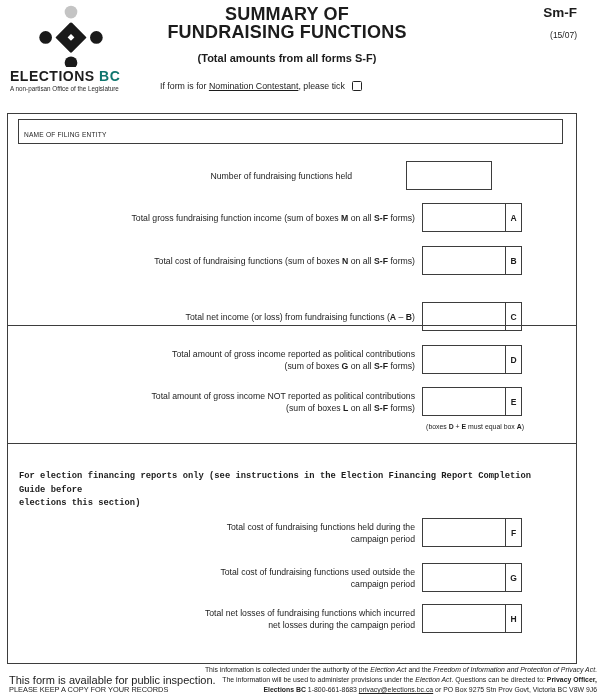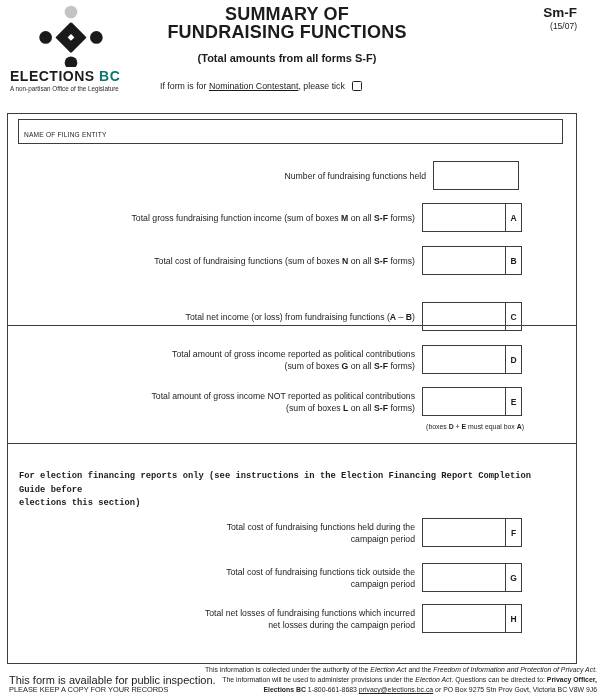--- a/index.html
+++ b/index.html
@@ -18,33 +18,33 @@
   #brand-line{font-size:14px;font-weight:bold;letter-spacing:0.5px;margin-top:1px;white-space:nowrap;}
   #brand-suffix{color:#0f766e;}
   #brand-tagline{font-size:6.3px;color:#2a2a2a;margin-top:1px;white-space:nowrap;}
 
   #title-block{left:137px;top:6px;width:300px;text-align:center;}
   .title-line{font-size:18px;font-weight:bold;line-height:17.5px;letter-spacing:0.2px;}
   #form-subtitle{font-size:11px;font-weight:bold;margin-top:11px;}
 
   #code-block{right:23px;top:5px;text-align:right;}
   #form-code{font-size:13.5px;font-weight:bold;}
-  #form-version{font-size:8.5px;margin-top:1px;}
+  #form-version{font-size:8.5px;margin-top:10px;}
 
   #nomination-line{left:160px;top:73px;font-size:8.8px;display:flex;align-items:center;height:12px;margin-top:7px;}
   #nomination-checkbox{display:inline-block;width:8px;height:8px;border:1.4px solid #222;border-radius:1.5px;margin-left:7px;background:#fff;}
 
   
   #form-border{left:7px;top:113px;width:568px;height:549px;border:1.3px solid #3d3d3d;background:#fff;}
 
   #filing-entity-box{left:10px;top:5px;width:545px;height:25px;border:1px solid #3d3d3d;box-sizing:border-box;padding:3px 5px;}
   #filing-entity-label{font-size:6.6px;letter-spacing:0.2px;color:#1c1c1c;}
 
   .frow{position:absolute;right:54px;display:flex;align-items:center;}
-  .frow-plain{right:57px;}
+  .frow-plain{right:84px;gap:47px;}
   .flabel{text-align:right;font-size:8.7px;line-height:12px;margin-right:7px;max-width:420px;color:#1c1c1c;}
   .vbox{display:flex;border:1.2px solid #3d3d3d;height:27px;background:#fff;}
   .vcell{width:82px;height:100%;}
   .lcell{width:15px;height:100%;border-left:1.2px solid #3d3d3d;display:flex;align-items:center;justify-content:center;font-size:8.5px;font-weight:bold;}
 
   .divider{position:absolute;left:0;right:0;border-top:1.2px solid #3d3d3d;}
   #divider-1{top:211px;}
   #divider-2{top:329px;}
 
   #de-note{position:absolute;top:309px;right:52px;font-size:6.9px;}
@@ -183,21 +183,21 @@
         <div><span>campaign period</span></div>
       </div>
     <div class="vbox">
       <div class="vcell"></div>
       <div class="lcell">F</div>
     </div>
   </div>
 
   <div class="frow" style="top:449px">
     <div class="flabel">
-        <div><span>Total cost of fundraising functions tick outside the</span></div>
+        <div><span>Total cost of fundraising functions used outside the</span></div>
         <div><span>campaign period</span></div>
       </div>
     <div class="vbox">
       <div class="vcell"></div>
       <div class="lcell">G</div>
     </div>
   </div>
 
   <div class="frow" style="top:490px">
     <div class="flabel">

